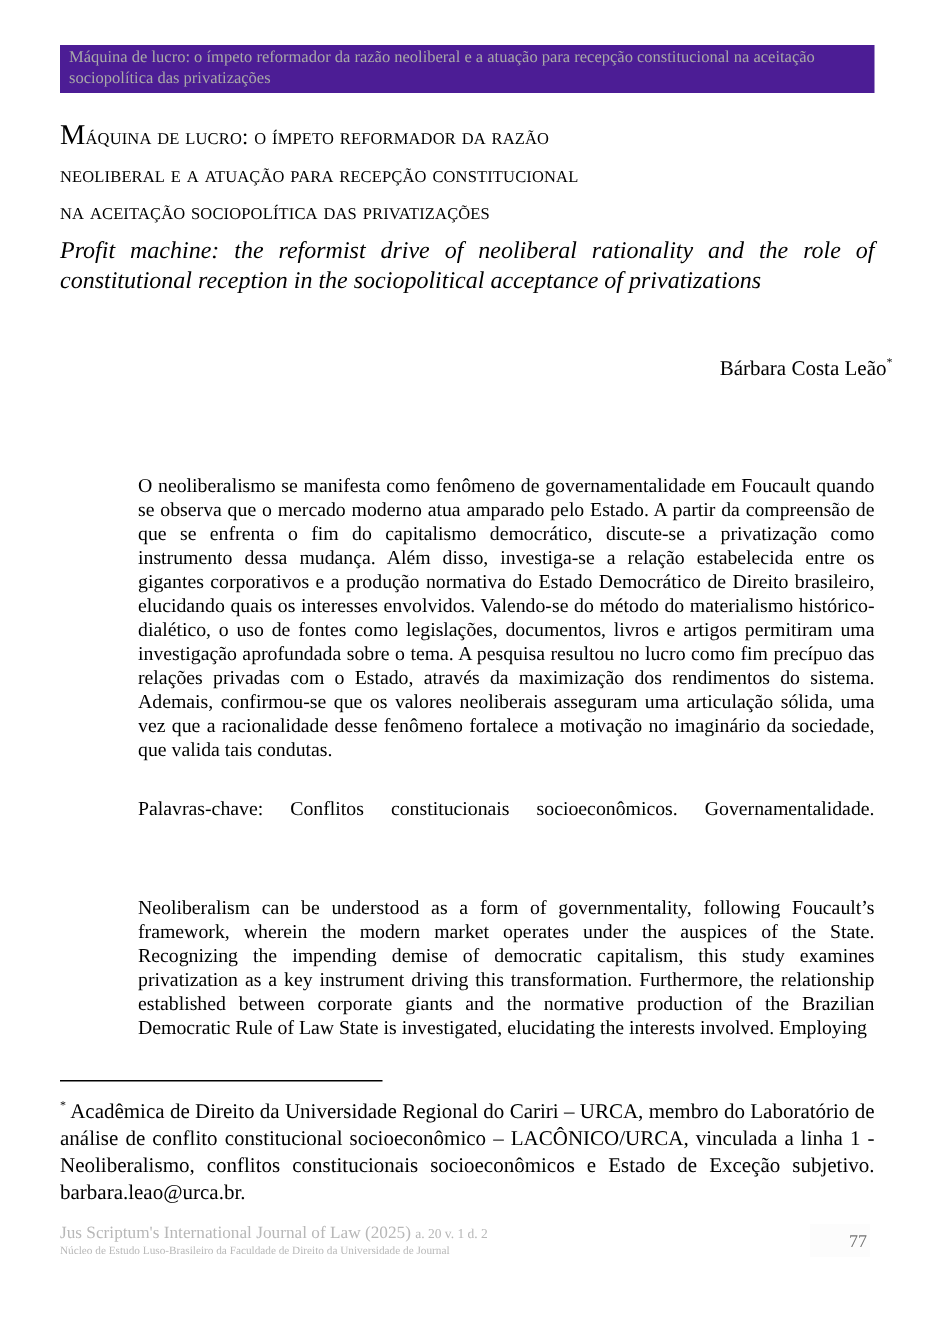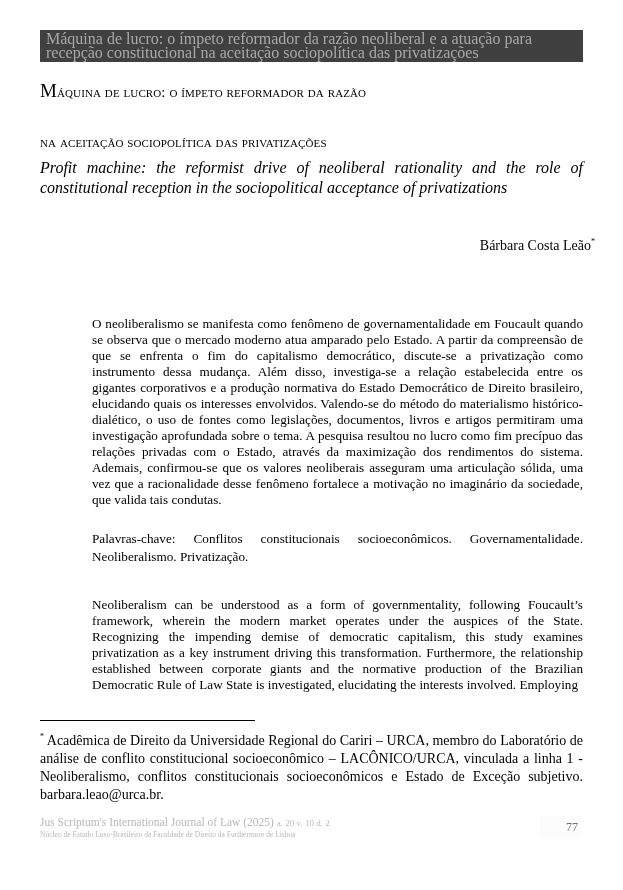--- a/index.html
+++ b/index.html
@@ -1,21 +1,21 @@
 <!DOCTYPE html>
 <html><head>
 <meta charset="utf-8">
 <style>
   html, body { margin: 0; padding: 0; background: #ffffff; }
   body { width: 623px; height: 890px; position: relative; overflow: hidden;
          font-family: "Liberation Serif", "DejaVu Serif", serif; color: #000; }
 
   .running-header { position: absolute; left: 40px; top: 30px; width: 543px;
-                    background: #404040; padding: 2px 6px 3px 6px; box-sizing: border-box;
-                    font-size: 16px; line-height: 13.5px; color: #a8a8a8; }
+                    background: #4c1d95; padding: 2px 6px 3px 6px; box-sizing: border-box;
+                    font-size: 11px; line-height: 13.5px; color: #a8a8a8; }
 
   .title { position: absolute; left: 40px; top: 78px; width: 543px;
            font-weight: normal; font-size: 15px; line-height: 25px;
            text-align: justify; text-align-last: left; letter-spacing: 0.1px; }
   .title .big { font-size: 19px; }
   .title .sc { font-variant: small-caps; }
 
   .subtitle { position: absolute; left: 40px; top: 158px; width: 543px;
               font-style: italic; font-size: 16px; line-height: 20px;
               text-align: justify; text-align-last: left; }
@@ -49,45 +49,44 @@
 </style>
 </head>
 <body>
 
 <div class="running-header">
   <span>Máquina de lucro: o ímpeto reformador da razão neoliberal e a atuação para recepção constitucional na aceitação sociopolítica das privatizações</span>
 </div>
 
 <div class="title">
   <span class="big">M</span><span class="sc">áquina de lucro: o ímpeto reformador da razão</span><br>
-  <br>
+  <span class="sc">neoliberal e a atuação para recepção constitucional</span><br>
   <span class="sc">na aceitação sociopolítica das privatizações</span>
 </div>
 
 <div class="subtitle">Profit machine: the reformist drive of neoliberal rationality and the role of constitutional reception in the sociopolitical acceptance of privatizations</div>
 
 <div class="author">
   <span>Bárbara Costa Leão</span><sup>*</sup>
 </div>
 
 <div class="abstract abstract-pt">O neoliberalismo se manifesta como fenômeno de governamentalidade em Foucault quando se observa que o mercado moderno atua amparado pelo Estado. A partir da compreensão de que se enfrenta o fim do capitalismo democrático, discute-se a privatização como instrumento dessa mudança. Além disso, investiga-se a relação estabelecida entre os gigantes corporativos e a produção normativa do Estado Democrático de Direito brasileiro, elucidando quais os interesses envolvidos. Valendo-se do método do materialismo histórico-dialético, o uso de fontes como legislações, documentos, livros e artigos permitiram uma investigação aprofundada sobre o tema. A pesquisa resultou no lucro como fim precípuo das relações privadas com o Estado, através da maximização dos rendimentos do sistema. Ademais, confirmou-se que os valores neoliberais asseguram uma articulação sólida, uma vez que a racionalidade desse fenômeno fortalece a motivação no imaginário da sociedade, que valida tais condutas.</div>
 
 <div class="keywords">
   <span class="kw-line1">Palavras-chave: Conflitos constitucionais socioeconômicos. Governamentalidade.</span>
-  <span>Neoliberalismo. Privatização.</span>
 </div>
 
 <div class="abstract abstract-en">Neoliberalism can be understood as a form of governmentality, following Foucault’s framework, wherein the modern market operates under the auspices of the State. Recognizing the impending demise of democratic capitalism, this study examines privatization as a key instrument driving this transformation. Furthermore, the relationship established between corporate giants and the normative production of the Brazilian Democratic Rule of Law State is investigated, elucidating the interests involved. Employing</div>
 
 <div class="footnote-rule"></div>
 
 <div class="footnote">
   <sup>*</sup><span> Acadêmica de Direito da Universidade Regional do Cariri – URCA, membro do Laboratório de análise de conflito constitucional socioeconômico – LACÔNICO/URCA, vinculada a linha 1 - Neoliberalismo, conflitos constitucionais socioeconômicos e Estado de Exceção subjetivo. barbara.leao@urca.br.</span>
 </div>
 
 <div class="journal-footer">
   <div class="journal-line1">
-    <span>Jus Scriptum's International Journal of Law (2025) </span><span class="small">a. 20 v. 10 d. 2</span>
+    <span>Jus Scriptum's International Journal of Law (2025) </span><span class="small">a. 20 v. 1 d. 2</span>
   </div>
-  <div class="journal-line2">Núcleo de Estudo Luso-Brasileiro da Faculdade de Direito da Furthermore de Lisboa</div>
+  <div class="journal-line2">Núcleo de Estudo Luso-Brasileiro da Faculdade de Direito da Universidade de Journal</div>
 </div>
 
 <div class="page-number">77</div>
 
 </body></html>

